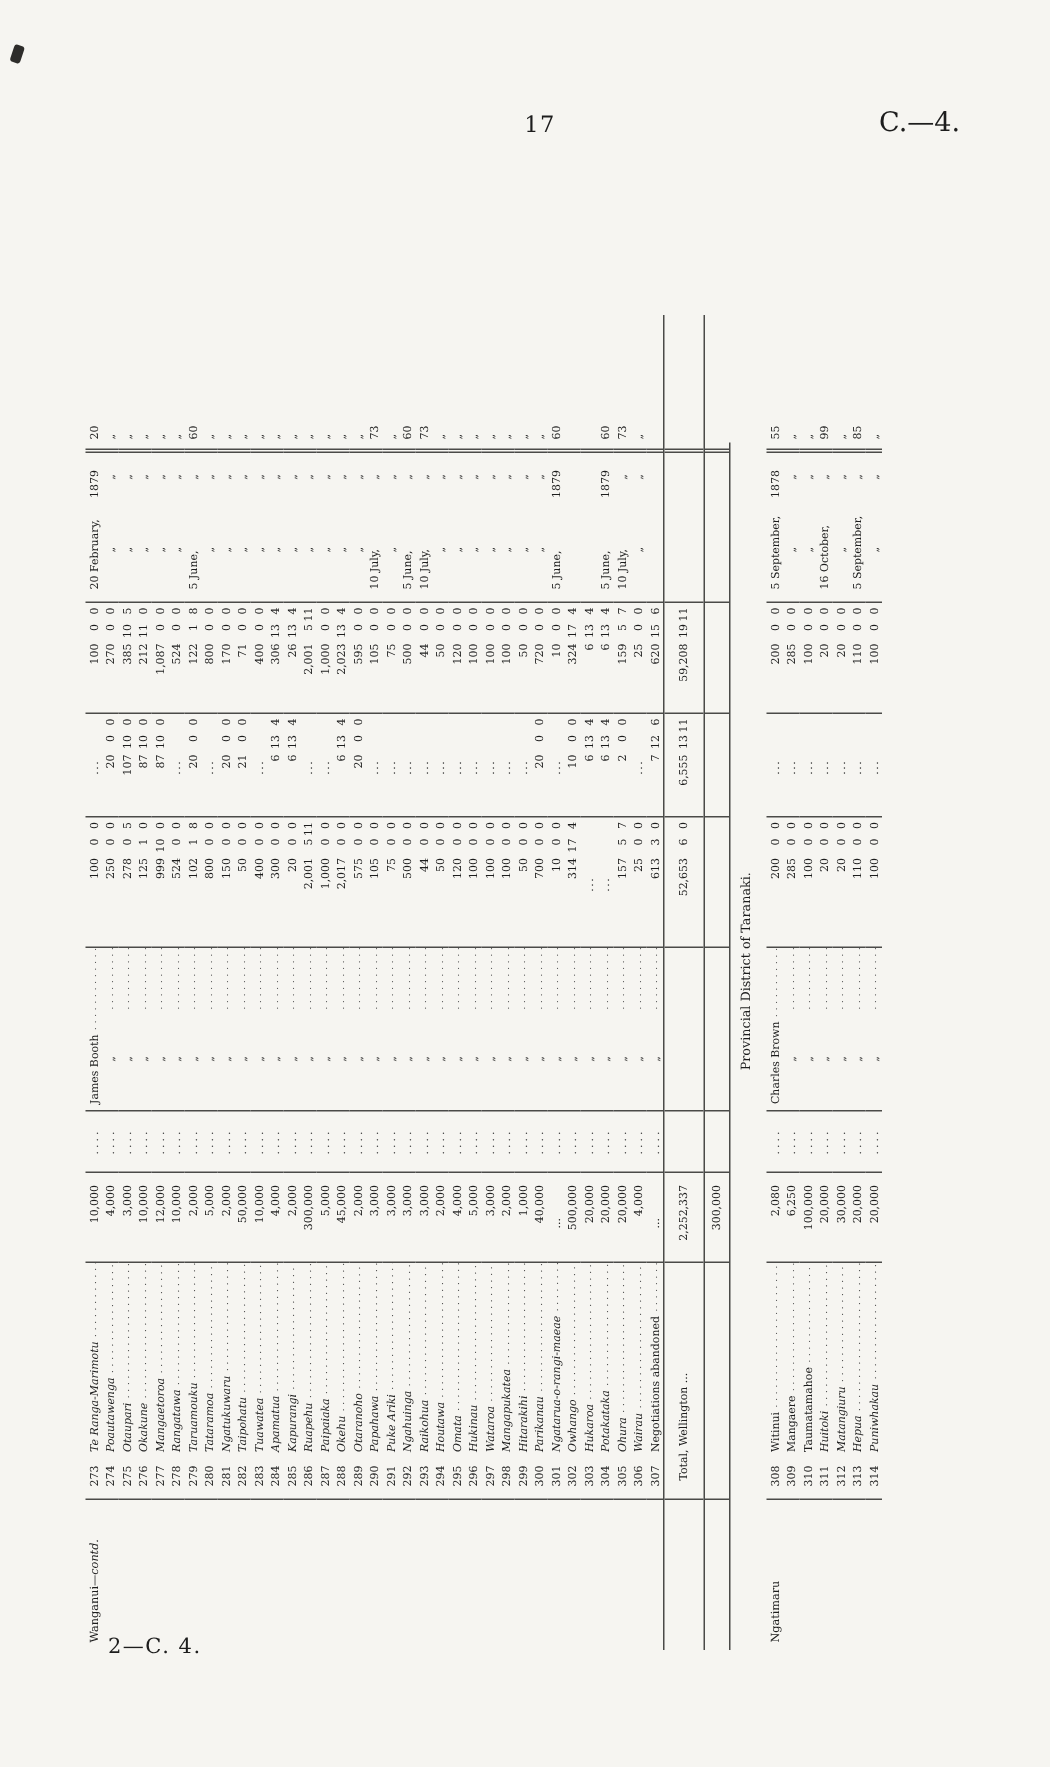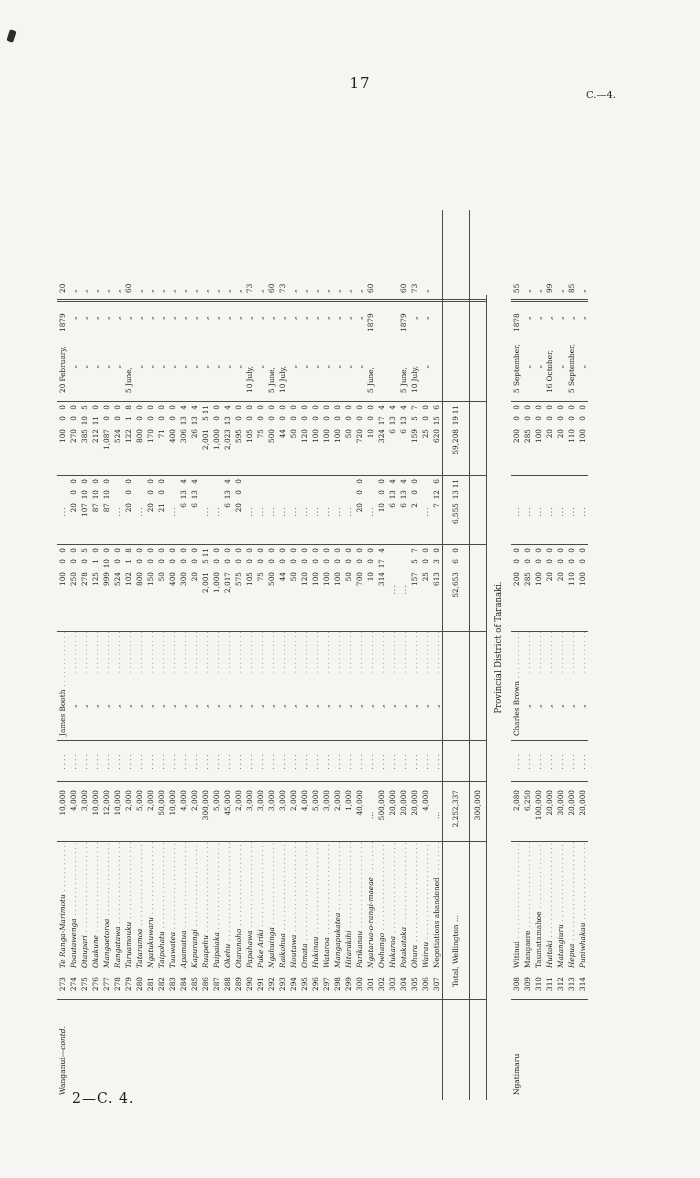--- a/index.html
+++ b/index.html
@@ -1,20 +1,20 @@
 <!DOCTYPE html>
 <html><head>
 <meta charset="utf-8">
 <style>
   html,body{margin:0;padding:0;background:#d8d6d0;}
   .page{position:relative;width:686px;height:1178px;background:#f6f5f1;overflow:hidden;
         font-family:"DejaVu Serif","Liberation Serif",serif;color:#1d1d1d;padding-left:31px;}
   .speck{position:absolute;left:8px;top:30px;width:7px;height:12px;background:#2e2d2b;border-radius:2px;transform:rotate(18deg);}
   .pgnum{position:absolute;left:330px;top:74px;width:60px;text-align:center;font-size:15px;letter-spacing:1px;}
-  .docref{position:absolute;left:586px;top:89px;font-size:10px;}
+  .docref{position:absolute;left:586px;top:71px;font-size:18px;}
   .sig{position:absolute;left:72px;top:1090px;font-size:14px;letter-spacing:1px;}
 
   
   .rot{position:absolute;left:55px;top:1100px;width:990px;height:545px;
        transform:rotate(-90deg);transform-origin:0 0;font-size:7.3px;line-height:11px;}
 
   .trow{display:flex;height:11px;align-items:center;white-space:nowrap;}
   .cell{height:11px;overflow:hidden;}
   .c-margin{width:100px;display:flex;padding-left:5px;box-sizing:border-box;font-size:7.5px;}
   .c-margin .d2{font-style:italic;}

